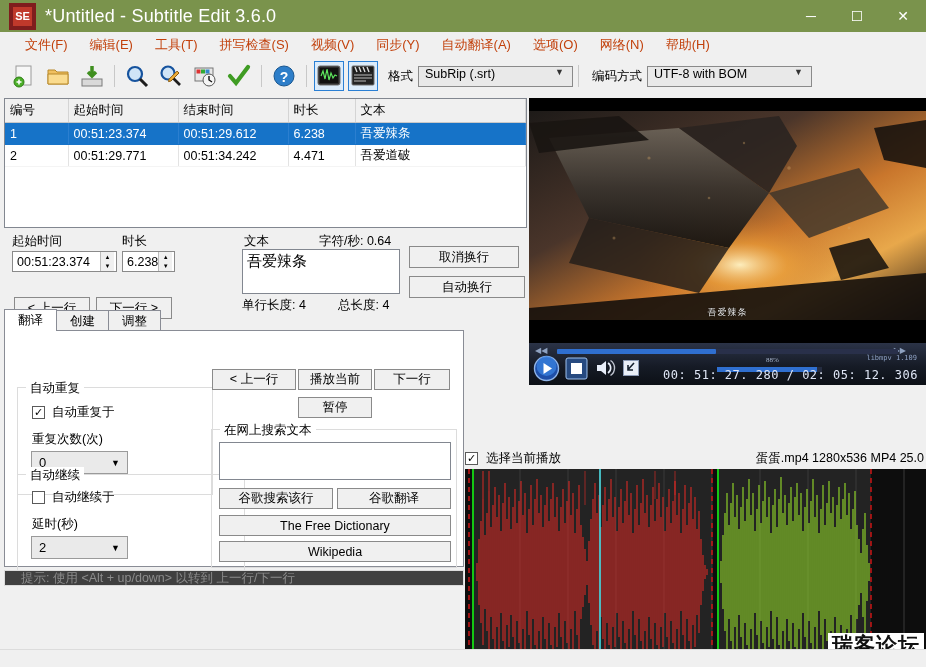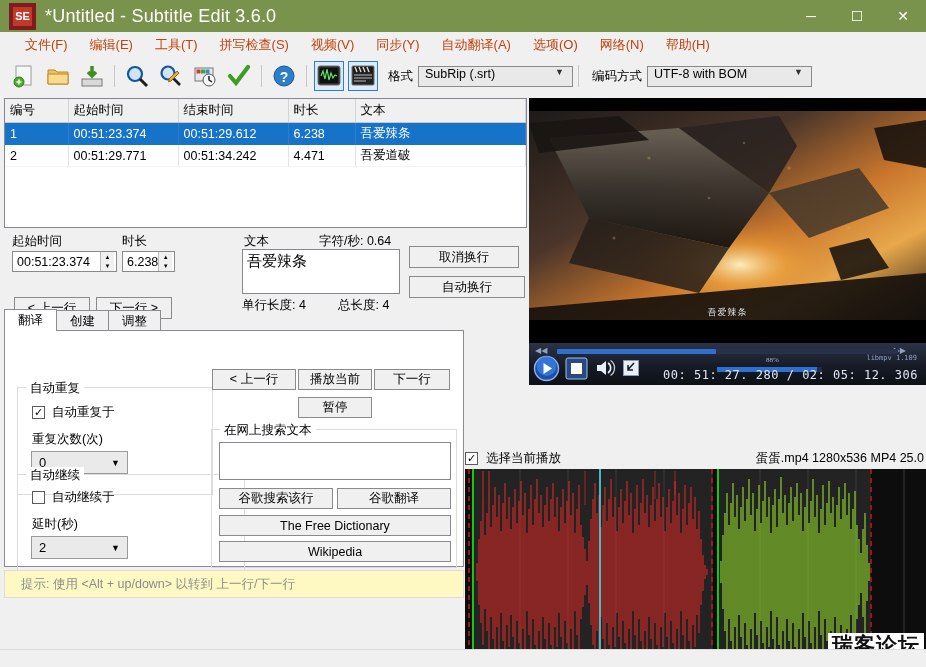--- a/index.html
+++ b/index.html
@@ -72,21 +72,21 @@
            box-sizing:border-box;}
 
   .group{position:absolute;border:1px solid #dcdcdc;box-sizing:border-box;}
   .group>legend,.grouplabel{position:absolute;top:-8px;left:8px;background:#fff;padding:0 4px;font-size:12.5px;}
   .chk{width:13px;height:13px;border:1px solid #5a5a5a;background:#fff;display:inline-flex;align-items:center;
        justify-content:center;font-size:11px;line-height:1;color:#000;box-sizing:border-box;vertical-align:-2px;}
   .sel-combo{height:23px;border:1px solid #9a9a9a;background:#eaeaea;display:flex;align-items:center;
              padding-left:7px;font-size:13px;box-sizing:border-box;}
   .sel-combo .caret{margin-left:auto;padding:0 7px;font-size:9px;}
 
-  .hintbar{position:absolute;left:4px;top:475px;width:460px;height:28px;border:1px solid #dcdcdc;background:#fef9c3;
+  .hintbar{position:absolute;left:4px;top:475px;width:460px;height:16px;border:1px solid #dcdcdc;background:#404040;
            display:flex;align-items:center;padding-left:16px;box-sizing:border-box;color:#8c8c8c;font-size:12.5px;}
 
   
   .video{position:absolute;left:529px;top:3px;width:397px;height:245px;background:#000;overflow:hidden;}
   .vidsub{position:absolute;left:0;right:0;bottom:24px;text-align:center;color:#e9e9e9;font-size:9px;
           text-shadow:0 0 2px #000;letter-spacing:1px;}
   .vcontrols{position:absolute;left:529px;top:248px;width:397px;height:42px;background:#141923;
              background:linear-gradient(#2b3347,#161b26 55%,#0c1016);}
   .seek-track{position:absolute;left:28px;top:6px;width:341px;height:5px;background:#29304a;border-radius:1px;}
   .seek-fill{position:absolute;left:28px;top:6px;width:159px;height:5px;background:#2f6fd0;border-radius:1px;}

